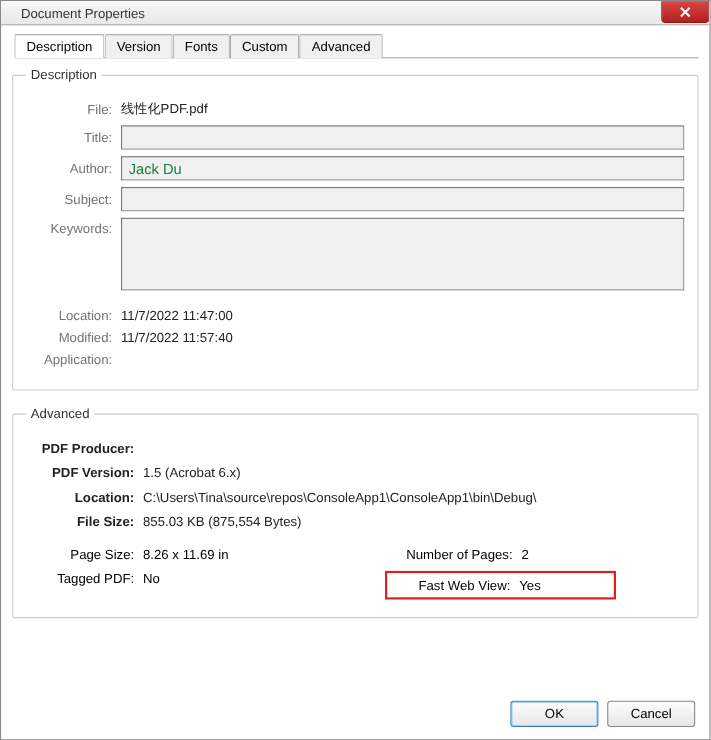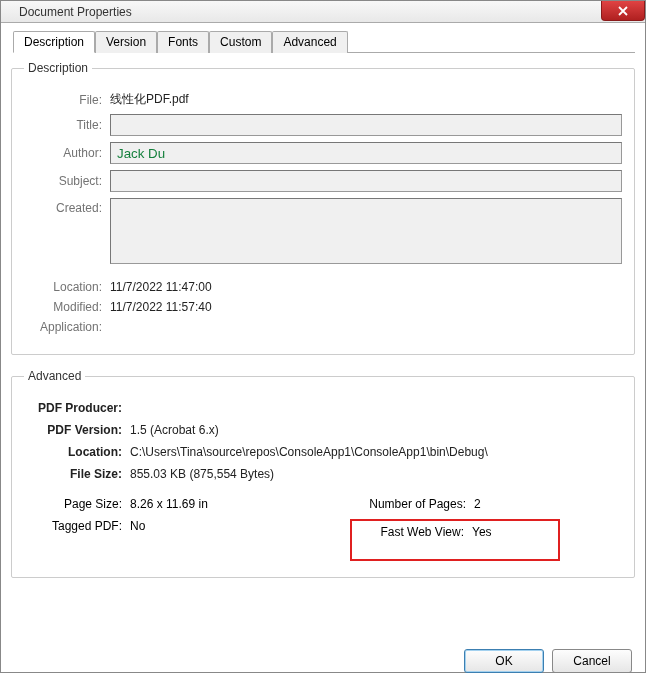--- a/index.html
+++ b/index.html
@@ -139,28 +139,28 @@
     align-items: center;
   }
   .pair .plbl {
     text-align: right;
     padding-right: 8px;
   }
   .col-left .plbl { width: 106px; }
   .col-right .plbl { width: 120px; }
   .highlight {
     border: 2px solid #e02020;
-    padding: 4px 10px 20px 0;
+    padding: 4px 10px 4px 0;
     margin: 2px 0 2px -4px;
     width: 210px;
   }
   .footer {
     position: absolute;
     right: 14px;
-    bottom: 0;
+    bottom: 12px;
     display: flex;
     gap: 8px;
   }
   .btn {
     width: 80px;
     height: 24px;
     border: 1px solid #888;
     background: linear-gradient(to bottom, #fdfdfd, #e6e6e6);
     border-radius: 3px;
     cursor: pointer;
@@ -216,21 +216,21 @@
         <div class="lbl">Author:</div>
         <input class="inp" value="Jack Du" style="">
       </div>
 
       <div class="row">
         <div class="lbl">Subject:</div>
         <input class="inp" value="" style="">
       </div>
 
       <div class="row" style="align-items:flex-start;">
-        <div class="lbl" style="padding-top:3px;">Created:</div>
+        <div class="lbl" style="padding-top:3px;">Keywords:</div>
         <textarea class="ta" style=""></textarea>
       </div>
 
       <div class="row" style="margin-top:16px;">
         <div class="lbl">Location:</div>
         <div class="val">11/7/2022 11:47:00</div>
       </div>
 
       <div class="row">
         <div class="lbl">Modified:</div>

